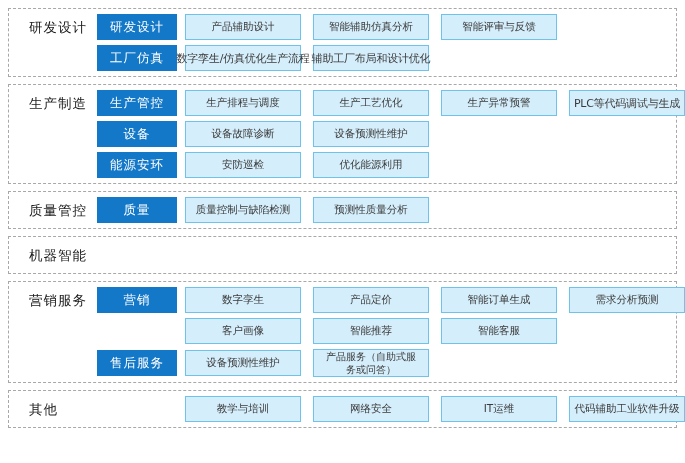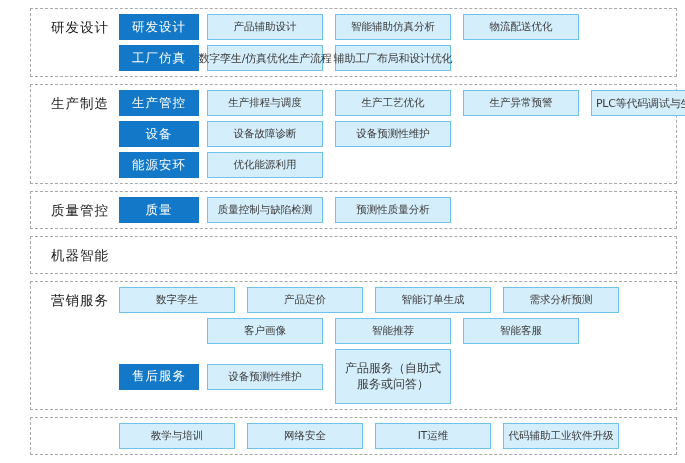--- a/index.html
+++ b/index.html
@@ -19,21 +19,20 @@
     background:var(--page-bg);
     font-family:"DejaVu Sans","Liberation Sans",sans-serif;
   }
   #diagram{padding:8px 8px 0 8px;}
   .section{
     border:1px dashed var(--dash);
     margin-bottom:7px;
     padding:5px 6px 5px 0;
     display:flex;
     align-items:flex-start;
-    margin-left:22px;
   }
   .section:last-child{margin-bottom:0;}
   .label{
     flex:none;width:88px;
     padding-left:20px;
     font-size:13.5px;
     color:var(--label-text);
     line-height:26px;
     letter-spacing:1px;
     white-space:nowrap;
@@ -58,35 +57,35 @@
     background:var(--item-bg);
     border:1px solid var(--item-border);
     color:var(--item-text);
     font-size:10.5px;
     display:flex;align-items:center;justify-content:center;
     text-align:center;
     white-space:nowrap;
     padding:1px 2px;
   }
   .item.shrink{font-size:11px;letter-spacing:-0.2px;}
-  .item.wrap{white-space:normal;line-height:1.3;padding:11px 8px;font-size:12px;}
+  .item.wrap{white-space:normal;line-height:1.3;padding:0 8px;font-size:10px;}
 </style>
 </head>
 <body>
 
 <div id="diagram">
     <div class="section">
       <div class="label">研发设计</div>
       <div class="groups">
         <div class="grow">
           <div class="btn">研发设计</div>
           <div class="items">
             <div class="item">产品辅助设计</div>
             <div class="item">智能辅助仿真分析</div>
-            <div class="item">物流配送优化</div>
+            <div class="item">智能评审与反馈</div>
           </div>
         </div>
         <div class="grow">
           <div class="btn">工厂仿真</div>
           <div class="items">
             <div class="item shrink">数字孪生/仿真优化生产流程</div>
             <div class="item shrink">辅助工厂布局和设计优化</div>
           </div>
         </div>
       </div>
@@ -106,20 +105,21 @@
         <div class="grow">
           <div class="btn">设备</div>
           <div class="items">
             <div class="item">设备故障诊断</div>
             <div class="item">设备预测性维护</div>
           </div>
         </div>
         <div class="grow">
           <div class="btn">能源安环</div>
           <div class="items">
+            <div class="item">安防巡检</div>
             <div class="item">优化能源利用</div>
           </div>
         </div>
       </div>
     </div>
     <div class="section">
       <div class="label">质量管控</div>
       <div class="groups">
         <div class="grow">
           <div class="btn">质量</div>
@@ -130,20 +130,21 @@
         </div>
       </div>
     </div>
     <div class="section">
       <div class="label">机器智能</div>
     </div>
     <div class="section">
       <div class="label">营销服务</div>
       <div class="groups">
         <div class="grow">
+          <div class="btn">营销</div>
           <div class="items">
             <div class="item">数字孪生</div>
             <div class="item">产品定价</div>
             <div class="item">智能订单生成</div>
             <div class="item">需求分析预测</div>
           </div>
         </div>
         <div class="grow">
           <div class="btn empty"></div>
           <div class="items">
@@ -155,20 +156,21 @@
         <div class="grow">
           <div class="btn">售后服务</div>
           <div class="items">
             <div class="item">设备预测性维护</div>
             <div class="item wrap">产品服务（自助式服务或问答）</div>
           </div>
         </div>
       </div>
     </div>
     <div class="section">
+      <div class="label">其他</div>
       <div class="groups">
         <div class="grow">
           <div class="btn empty"></div>
           <div class="items">
             <div class="item">教学与培训</div>
             <div class="item">网络安全</div>
             <div class="item">IT运维</div>
             <div class="item">代码辅助工业软件升级</div>
           </div>
         </div>

